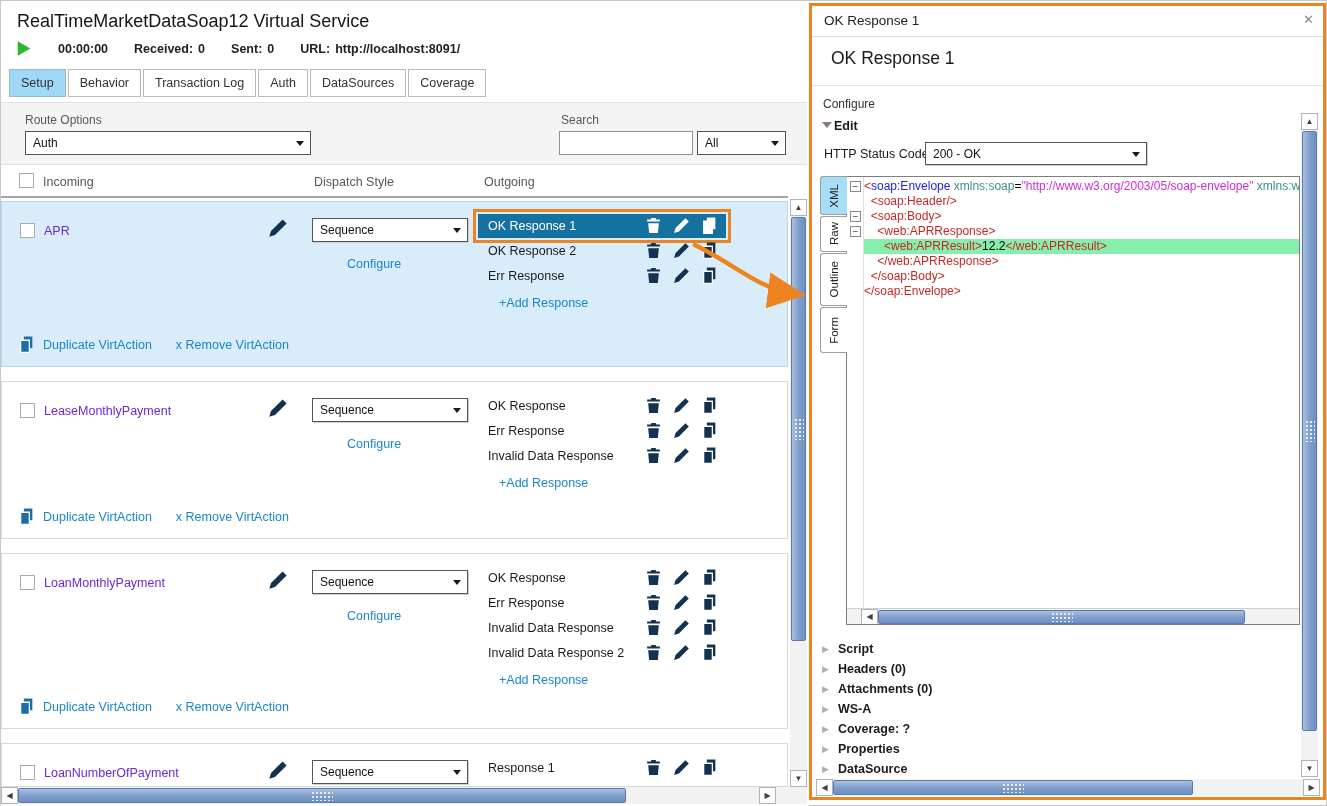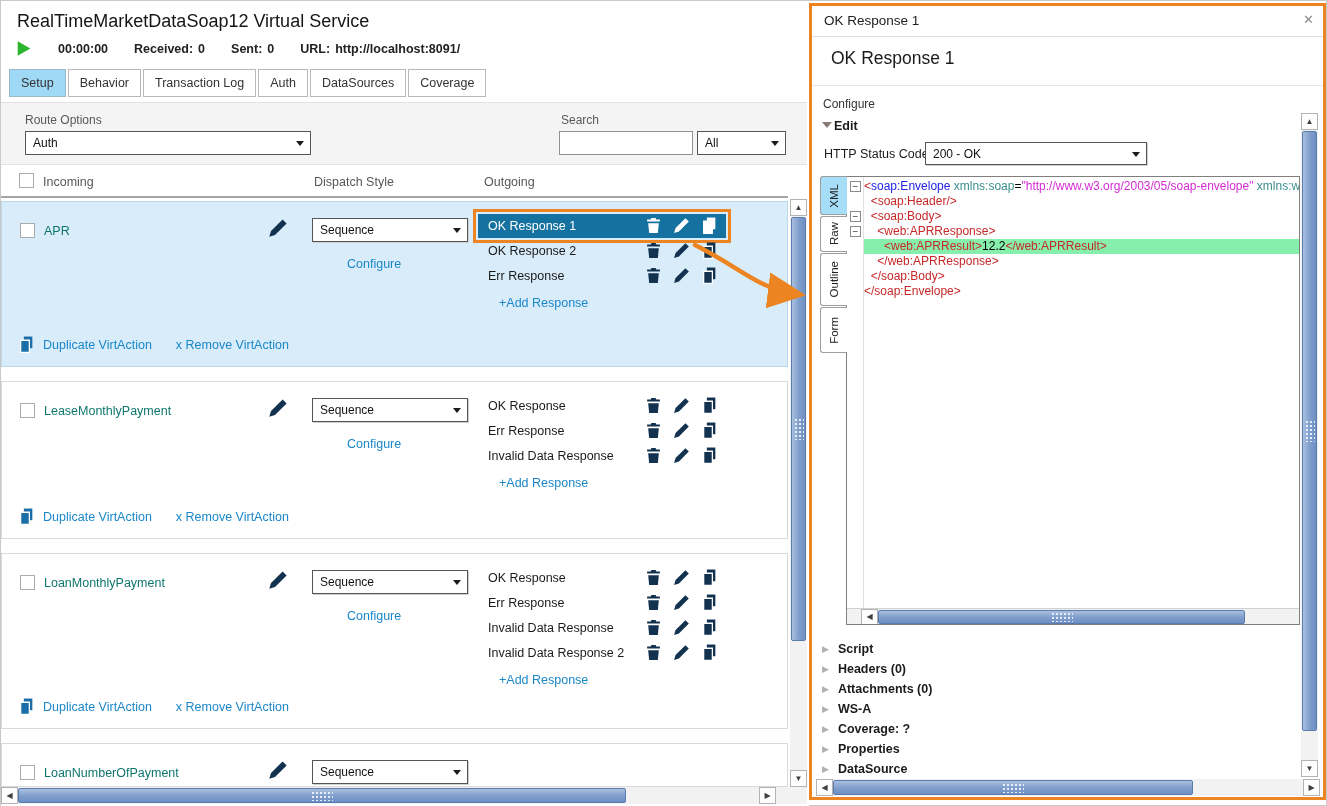--- a/index.html
+++ b/index.html
@@ -19,21 +19,21 @@
   .flabel { position:absolute; font-size:12px; color:#585858; }
   .dd { position:absolute; background:#fff; border:1px solid #555; height:24px; font-size:12px; color:#111; display:flex; align-items:center; padding:0 20px 0 7px; cursor:pointer; }
   .caret { position:absolute; right:6px; top:50%; margin-top:-2px; width:0; height:0; border:4px solid transparent; border-top:5px solid #1b1b1b; }
   .search-input { position:absolute; border:1px solid #919191; background:#fff; height:24px; font-size:12px; padding:0 6px; font-family:"Liberation Sans",sans-serif; }
   .thead { position:absolute; left:0; top:168px; width:787px; height:29px; border-bottom:2px solid #a5a5a5; }
   .thead .hl { position:absolute; top:6px; font-size:12.5px; color:#585858; }
   .cb { position:absolute; width:15px; height:15px; background:#fff; border:1px solid #ababab; cursor:pointer; }
 
   .vrow { position:absolute; left:0; width:787px; background:#fff; border:1px solid #d9d9d9; overflow:hidden; }
   .vrow.selbg { background:#d9ecf9; border-color:#b9d8ec; }
-  .vname { position:absolute; left:42px; top:22px; font-size:12.5px; color:#0f766e; }
+  .vname { position:absolute; left:42px; top:22px; font-size:12.5px; color:#6d28d9; }
   .icon { display:inline-block; }
   .icon svg { display:block; }
   .row-pencil { position:absolute; left:266px; top:16px; width:20px; height:20px; color:#123250; cursor:pointer; }
   .row-dd { left:310px; top:16px; width:156px; box-shadow:1px 1px 0 #cfcfcf; }
   .link { color:#1b87c9; font-size:12.5px; text-decoration:none; cursor:pointer; }
   .cfg { position:absolute; left:345px; top:55px; }
   .resps { position:absolute; left:476px; top:12px; width:248px; }
   .resp { position:relative; height:24px; margin-bottom:1px; font-size:12.5px; color:#1b1b1b; cursor:pointer; }
   .resp .rlabel { position:absolute; left:10px; top:5px; }
   .resp .ricons { position:absolute; right:8px; top:3px; display:flex; gap:11px; color:#123250; }
@@ -438,20 +438,44 @@
     <span class="icon row-pencil">
             <svg viewBox="0 0 16 16" width="100%" height="100%" fill="currentColor">
               <path d="M11.7 1.1l3.2 3.2L5.6 13.6 1 15l1.4-4.6z"></path>
             </svg>
           </span>
     <span class="dd row-dd">
       <span class="ddv">Sequence</span>
       <span class="caret"></span>
     </span>
 
+    <div class="resps">
+            <div class="resp">
+    <span class="rlabel">Response 1</span>
+    <span class="ricons">
+      <span class="icon">
+                  <svg viewBox="0 0 16 16" width="100%" height="100%" fill="currentColor">
+                    <path d="M6 1h4l.6 1.3H14v2H2v-2h3.4z"></path>
+                    <path d="M3 5.8h10l-.9 9.2H3.9z"></path>
+                  </svg>
+                </span>
+      <span class="icon">
+                  <svg viewBox="0 0 16 16" width="100%" height="100%" fill="currentColor">
+                    <path d="M11.7 1.1l3.2 3.2L5.6 13.6 1 15l1.4-4.6z"></path>
+                  </svg>
+                </span>
+      <span class="icon">
+                  <svg viewBox="0 0 16 16" width="100%" height="100%">
+                    <path d="M5.5 0.5h8v11h-8z" fill="currentColor"></path>
+                    <path d="M2.5 4h8.2v11.5H2.5z" fill="currentColor" stroke="#fff" stroke-width="1.2"></path>
+                  </svg>
+                </span>
+    </span>
+  </div>
+          </div>
 
   </div>
       </div>
 
     <div class="sb" style="left:789px;top:198px;width:17px;height:588px">
       <div class="sb-btn" style="left:0;top:0">▲</div>
       <div class="sb-thumb v" style="top:18px;height:424px">
           <span class="grip v"></span>
         </div>
       <div class="sb-btn" style="left:0;top:571px">▼</div>

